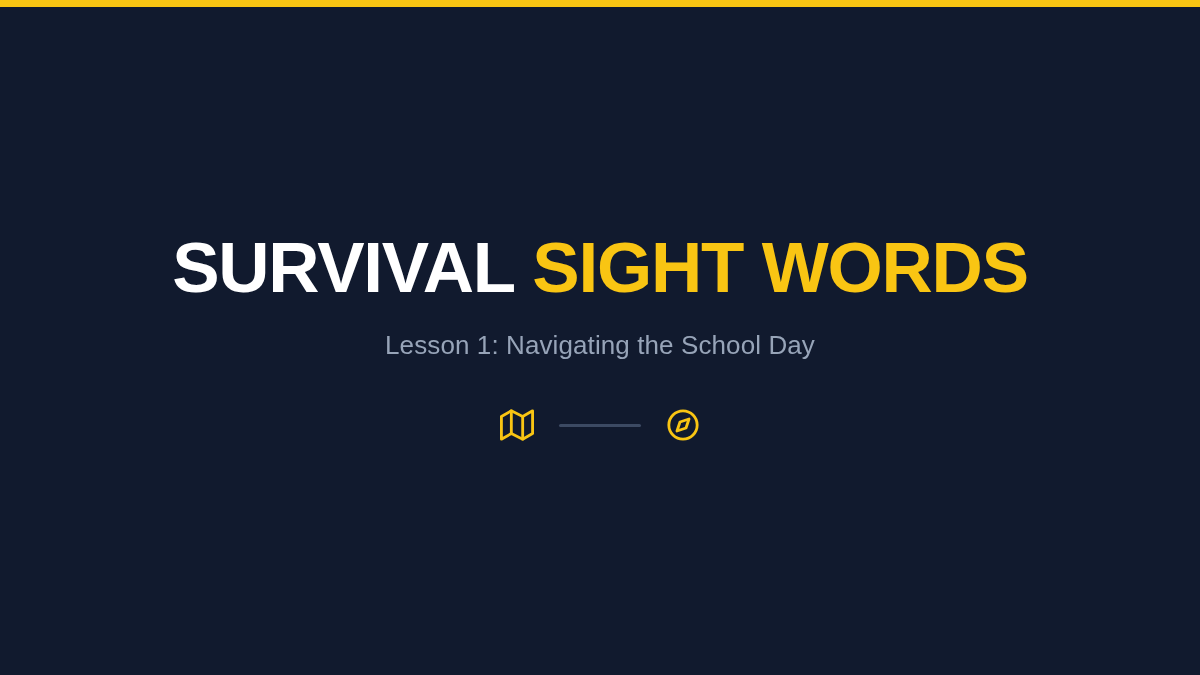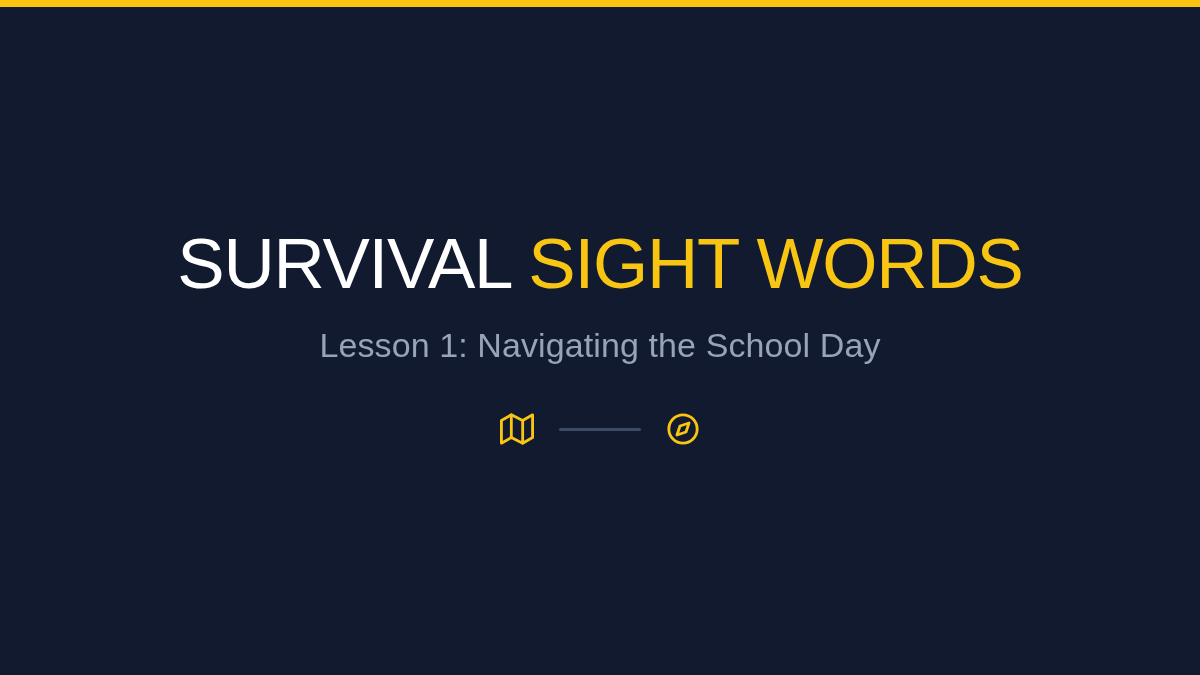--- a/index.html
+++ b/index.html
@@ -45,42 +45,42 @@
     width: 1200px;
     height: 675px;
     display: flex;
     flex-direction: column;
     align-items: center;
     justify-content: center;
   }
 
   .title {
     font-family: "Liberation Sans", sans-serif;
-    font-weight: 400;
+    font-weight: 700;
     font-size: 71px;
     line-height: 1.02;
     letter-spacing: -1.2px;
     white-space: nowrap;
     text-align: center;
     transform: scaleX(1.0);
     margin: 0 0 2px 0;
   }
 
   .title .part-white {
     color: #ffffff;
   }
 
   .title .part-accent {
     color: #f9c513;
   }
 
   .subtitle {
     font-family: "Liberation Sans", sans-serif;
     font-weight: 400;
-    font-size: 34px;
+    font-size: 26px;
     letter-spacing: 0.1px;
     color: #97a4b8;
     text-align: center;
     margin-top: 24px;
   }
 
   .icon-row {
     display: flex;
     flex-direction: row;
     align-items: center;

